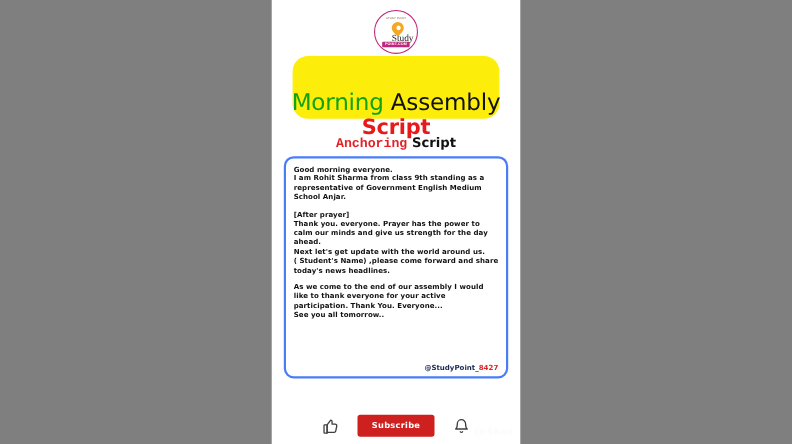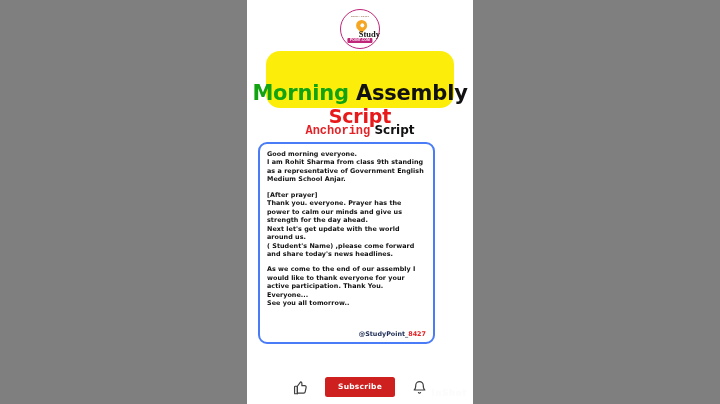--- a/index.html
+++ b/index.html
@@ -78,23 +78,23 @@
     font-size: 2.4px;
     letter-spacing: .2px;
     color: #7a4a1a;
     line-height: 1;
   }
   .logo-word {
     position: absolute;
     left: 12px;
     right: 0;
     top: 21px;
-    text-align: right;
+    text-align: center;
     font-size: 8.5px;
-    font-weight: bold;
+    font-weight: normal;
     color: #1a1a1a;
     font-family: "Liberation Serif", serif;
     line-height: 1;
   }
   .logo-sub {
     position: absolute;
     left: 50%;
     transform: translateX(-50%);
     top: 29px;
     background: #c0267a;
@@ -119,21 +119,21 @@
     border-radius: 14px;
     display: flex;
     flex-direction: column;
     align-items: center;
     justify-content: center;
     box-sizing: border-box;
     padding-top: 1px;
   }
   .title-line1 {
     font-size: 21px;
-    font-weight: bold;
+    font-weight: normal;
     font-family: "DejaVu Sans", sans-serif;
     line-height: 1.08;
     white-space: nowrap;
     letter-spacing: -0.2px;
     margin-top: 48px;
   }
   .title-line1 .w-morning { color: #12a312; }
   .title-line1 .w-assembly { color: #111111; }
   .title-line2 {
     font-size: 19px;
@@ -158,21 +158,21 @@
     white-space: nowrap;
   }
   #sub-heading .sh-red { color: #e32227; font-family: Liberation Mono, monospace; }
   #sub-heading .sh-black { color: #111111; }
 
   
   #script-box {
     position: absolute;
     left: 11px;
     top: 142px;
-    width: 177px;
+    width: 204px;
     height: 202px;
     border: 2px solid #4a7cf7;
     border-radius: 9px;
     background: #ffffff;
     box-sizing: border-box;
     padding: 6px 7px 4px 7px;
     overflow: hidden;
   }
   .script-para {
     font-family: "DejaVu Sans", sans-serif;

